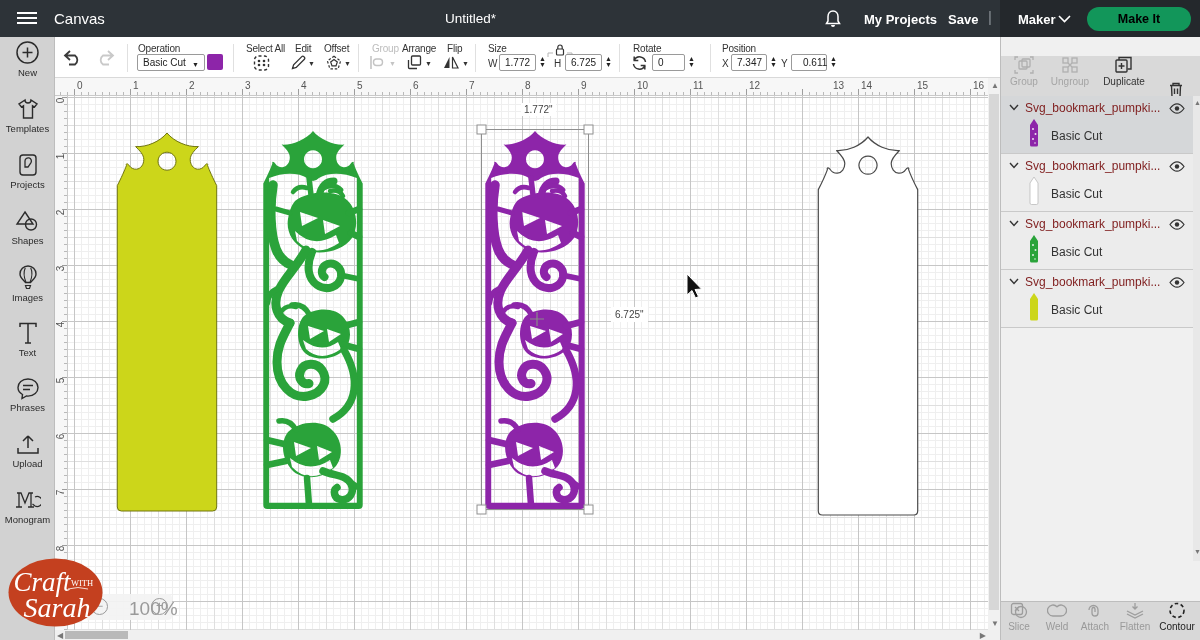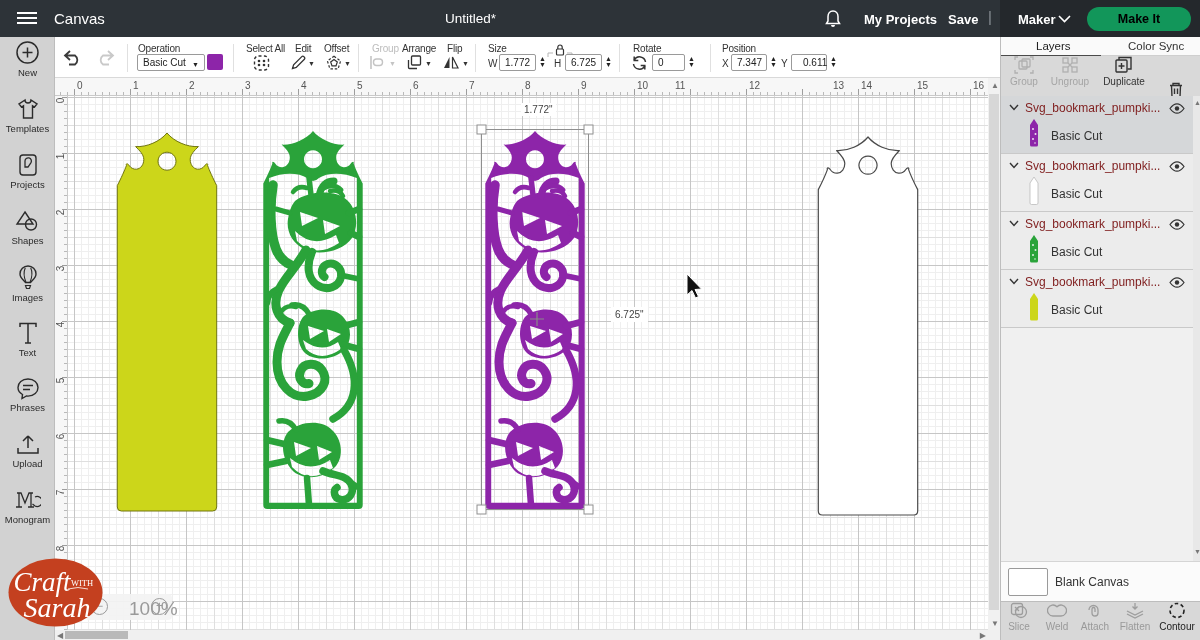--- a/index.html
+++ b/index.html
@@ -256,21 +256,21 @@
         <div class="trnum" style="left: 78px;">1</div>
         <div class="trnum" style="left: 134px;">2</div>
         <div class="trnum" style="left: 190px;">3</div>
         <div class="trnum" style="left: 246px;">4</div>
         <div class="trnum" style="left: 302px;">5</div>
         <div class="trnum" style="left: 358px;">6</div>
         <div class="trnum" style="left: 414px;">7</div>
         <div class="trnum" style="left: 470px;">8</div>
         <div class="trnum" style="left: 526px;">9</div>
         <div class="trnum" style="left: 582px;">10</div>
-        <div class="trnum" style="left: 620px; text-align: center;">11</div>
+        <div class="trnum" style="left: 638px; text-align: center;">11</div>
         <div class="trnum" style="left: 694px;">12</div>
         <div class="trnum" style="left: 778px;">13</div>
         <div class="trnum" style="left: 806px;">14</div>
         <div class="trnum" style="left: 862px;">15</div>
         <div class="trnum" style="left: 918px;">16</div>
         <div class="lrnum" style="left: 0px; top: 16.5px;">0</div>
         <div class="lrnum" style="left: 0px; top: 72.5px;">1</div>
         <div class="lrnum" style="left: 0px; top: 128.5px;">2</div>
         <div class="lrnum" style="left: 0px; top: 184.5px;">3</div>
         <div class="lrnum" style="left: 0px; top: 240.5px;">4</div>
@@ -407,25 +407,20 @@
     </div>
 
     <div id="zoompill" class="abs">
       <div class="abs" style="left:6px; top:4px; width:17px; height:17px; border:1.5px solid #9a9a9a; border-radius:50%; text-align:center; line-height:14px; font-size:12px;">−</div>
       <div class="abs" style="left:28px; top:4px; font-size:19px;margin-left:16px;">100%</div>
       <div class="abs" style="left:66px; top:4px; width:17px; height:17px; border:1.5px solid #9a9a9a; border-radius:50%; text-align:center; line-height:14px; font-size:12px;">+</div>
     </div>
   </div>
 
   <div id="rpanel" class="abs">
-    <div id="rtabs">
-      <div class="abs" style="left:35px; top:3px; color:#222;">Layers</div>
-      <div class="abs" style="left:127px; top:3px;">Color Sync</div>
-      <div class="abs" style="left:0; top:17.5px; width:100px; height:1.5px; background:#4a4a4a;"></div>
-    </div>
     <div id="ricons">
       <div class="ric" style="left:0px; color:#a5a5a5;">
         <svg width="20" height="18" viewBox="0 0 20 18">
             <g fill="none" stroke="#b0b0b0" stroke-width="1.3">
               <path d="M1 4 L1 1 L4 1 M16 1 L19 1 L19 4 M19 14 L19 17 L16 17 M4 17 L1 17 L1 14"></path>
               <rect x="5" y="5" width="8" height="8" rx="1"></rect>
               <rect x="8" y="3" width="8" height="8" rx="1"></rect>
             </g>
           </svg>
         Group
@@ -532,24 +527,20 @@
           <path d="M5 0 L7 3 L9 6 L9 26 a1.5 1.5 0 0 1 -1.5 1.5 L2.5 27.5 a1.5 1.5 0 0 1 -1.5 -1.5 L1 6 L3 3 Z" fill="#ccd61a"></path>
         </svg>
       <div class="lsub">Basic Cut</div>
     </div>
 
     <div class="abs" style="left:192px; top:59px; width:8px; height:465px; background:#e8e8e8;">
       <div class="sarr" style="left:1px; top:3px; font-size:7px;">▲</div>
       <div class="sarr" style="left:1px; top:452px; font-size:7px;">▼</div>
     </div>
 
-    <div id="blankrow">
-      <div class="abs" style="left:7px; top:6px; width:40px; height:28px; background:#fff; border:1px solid #9a9a9a; border-radius:2px;"></div>
-      <div class="abs" style="left:54px; top:13px; font-size:12px; color:#333;">Blank Canvas</div>
-    </div>
 
     <div id="rbottom">
       <div class="rbi" style="left:-2px;">
         <svg width="18" height="17" viewBox="0 0 18 17">
             <g fill="none" stroke="#9d9d9d" stroke-width="1.3">
               <rect x="1.5" y="1.5" width="11" height="11" rx="2"></rect>
               <circle cx="11" cy="10" r="5.5"></circle>
               <path d="M5 5 l4 4 M9 5 l-4 4"></path>
             </g>
           </svg>

